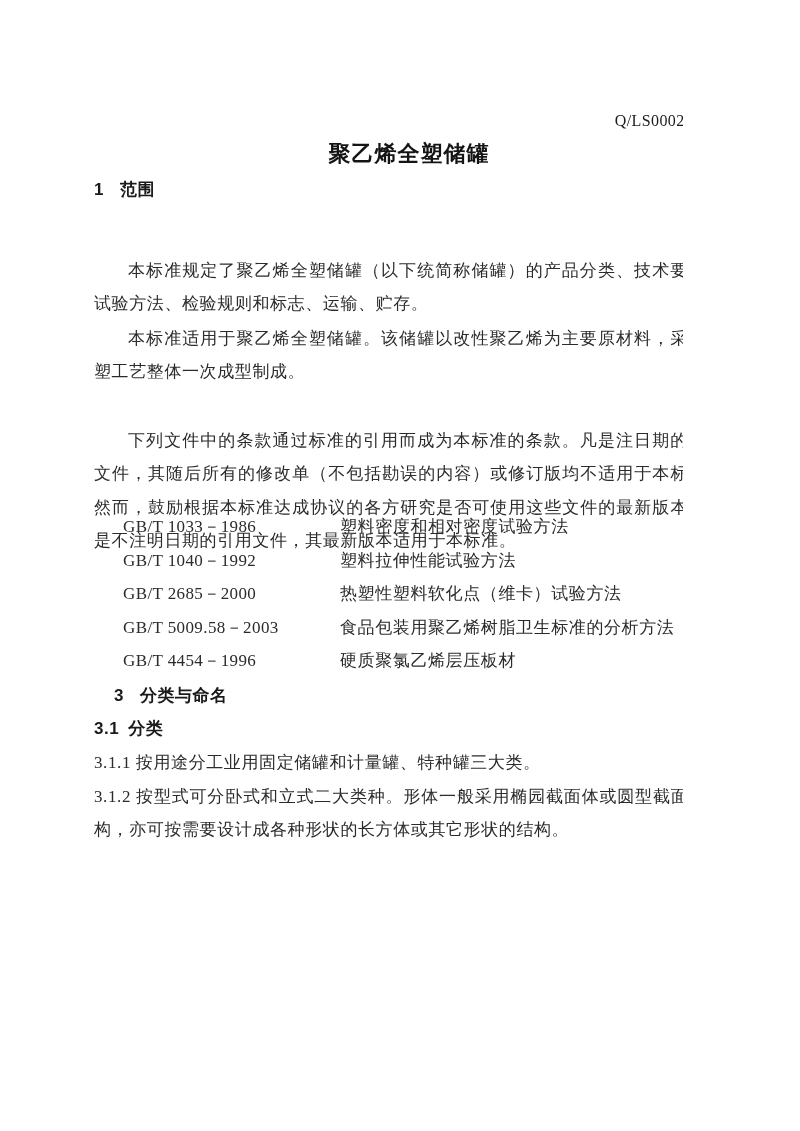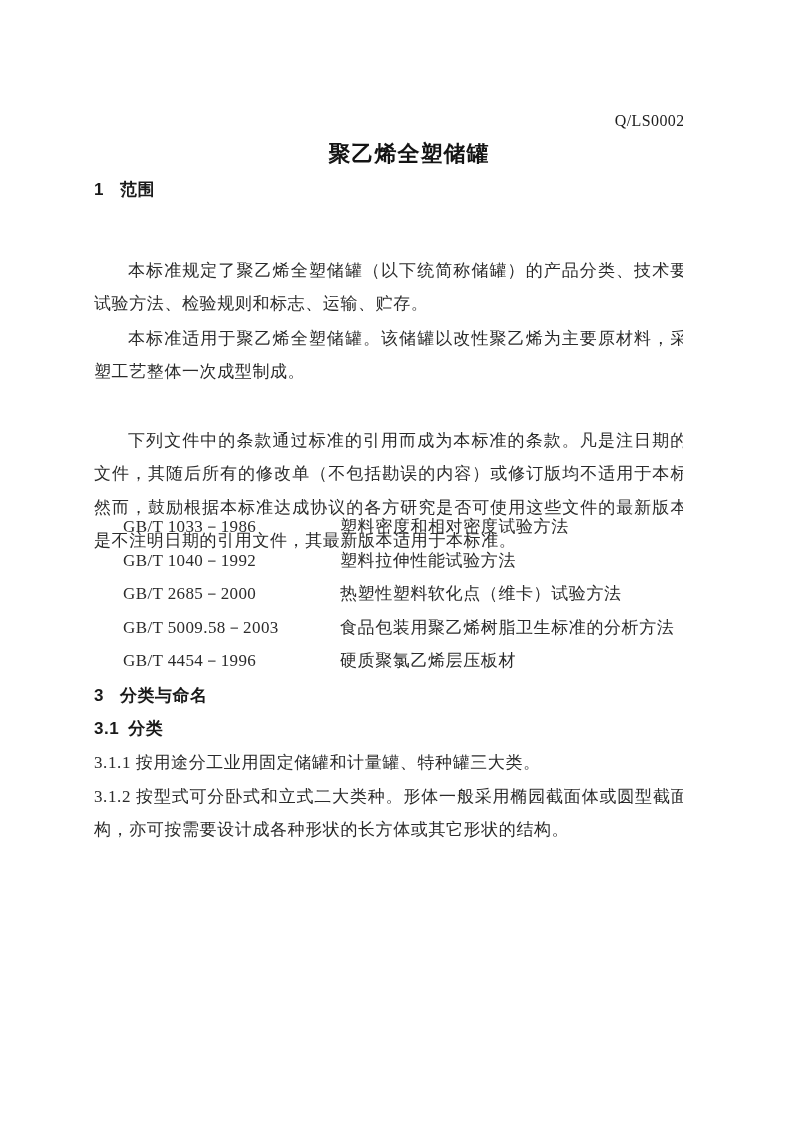--- a/index.html
+++ b/index.html
@@ -24,21 +24,21 @@
   }
   .h{
     font-family:"Liberation Sans", sans-serif;
     font-weight:700;font-size:17px;line-height:20px;
     color:#1a1a1a;letter-spacing:0.5px;left:94px;width:630px;
   }
   .h .gap-lg{margin-right:16px;}
   .h .gap-sm{margin-right:9px;}
   .h1{top:180px;}
   .h2{top:347px;}
-  .h3{top:686px;}
+  .h3{top:686px;margin-left:20px;}
   .h31{top:719px;}
   .para{
     left:94px;width:630px;
     font-size:17px;line-height:33.4px;
     letter-spacing:0.6px;
     text-align:justify;
     color:#2b2b2b;
   }
   .indent{text-indent:2em;margin-top:47px;}
   .p1{top:207px;}

